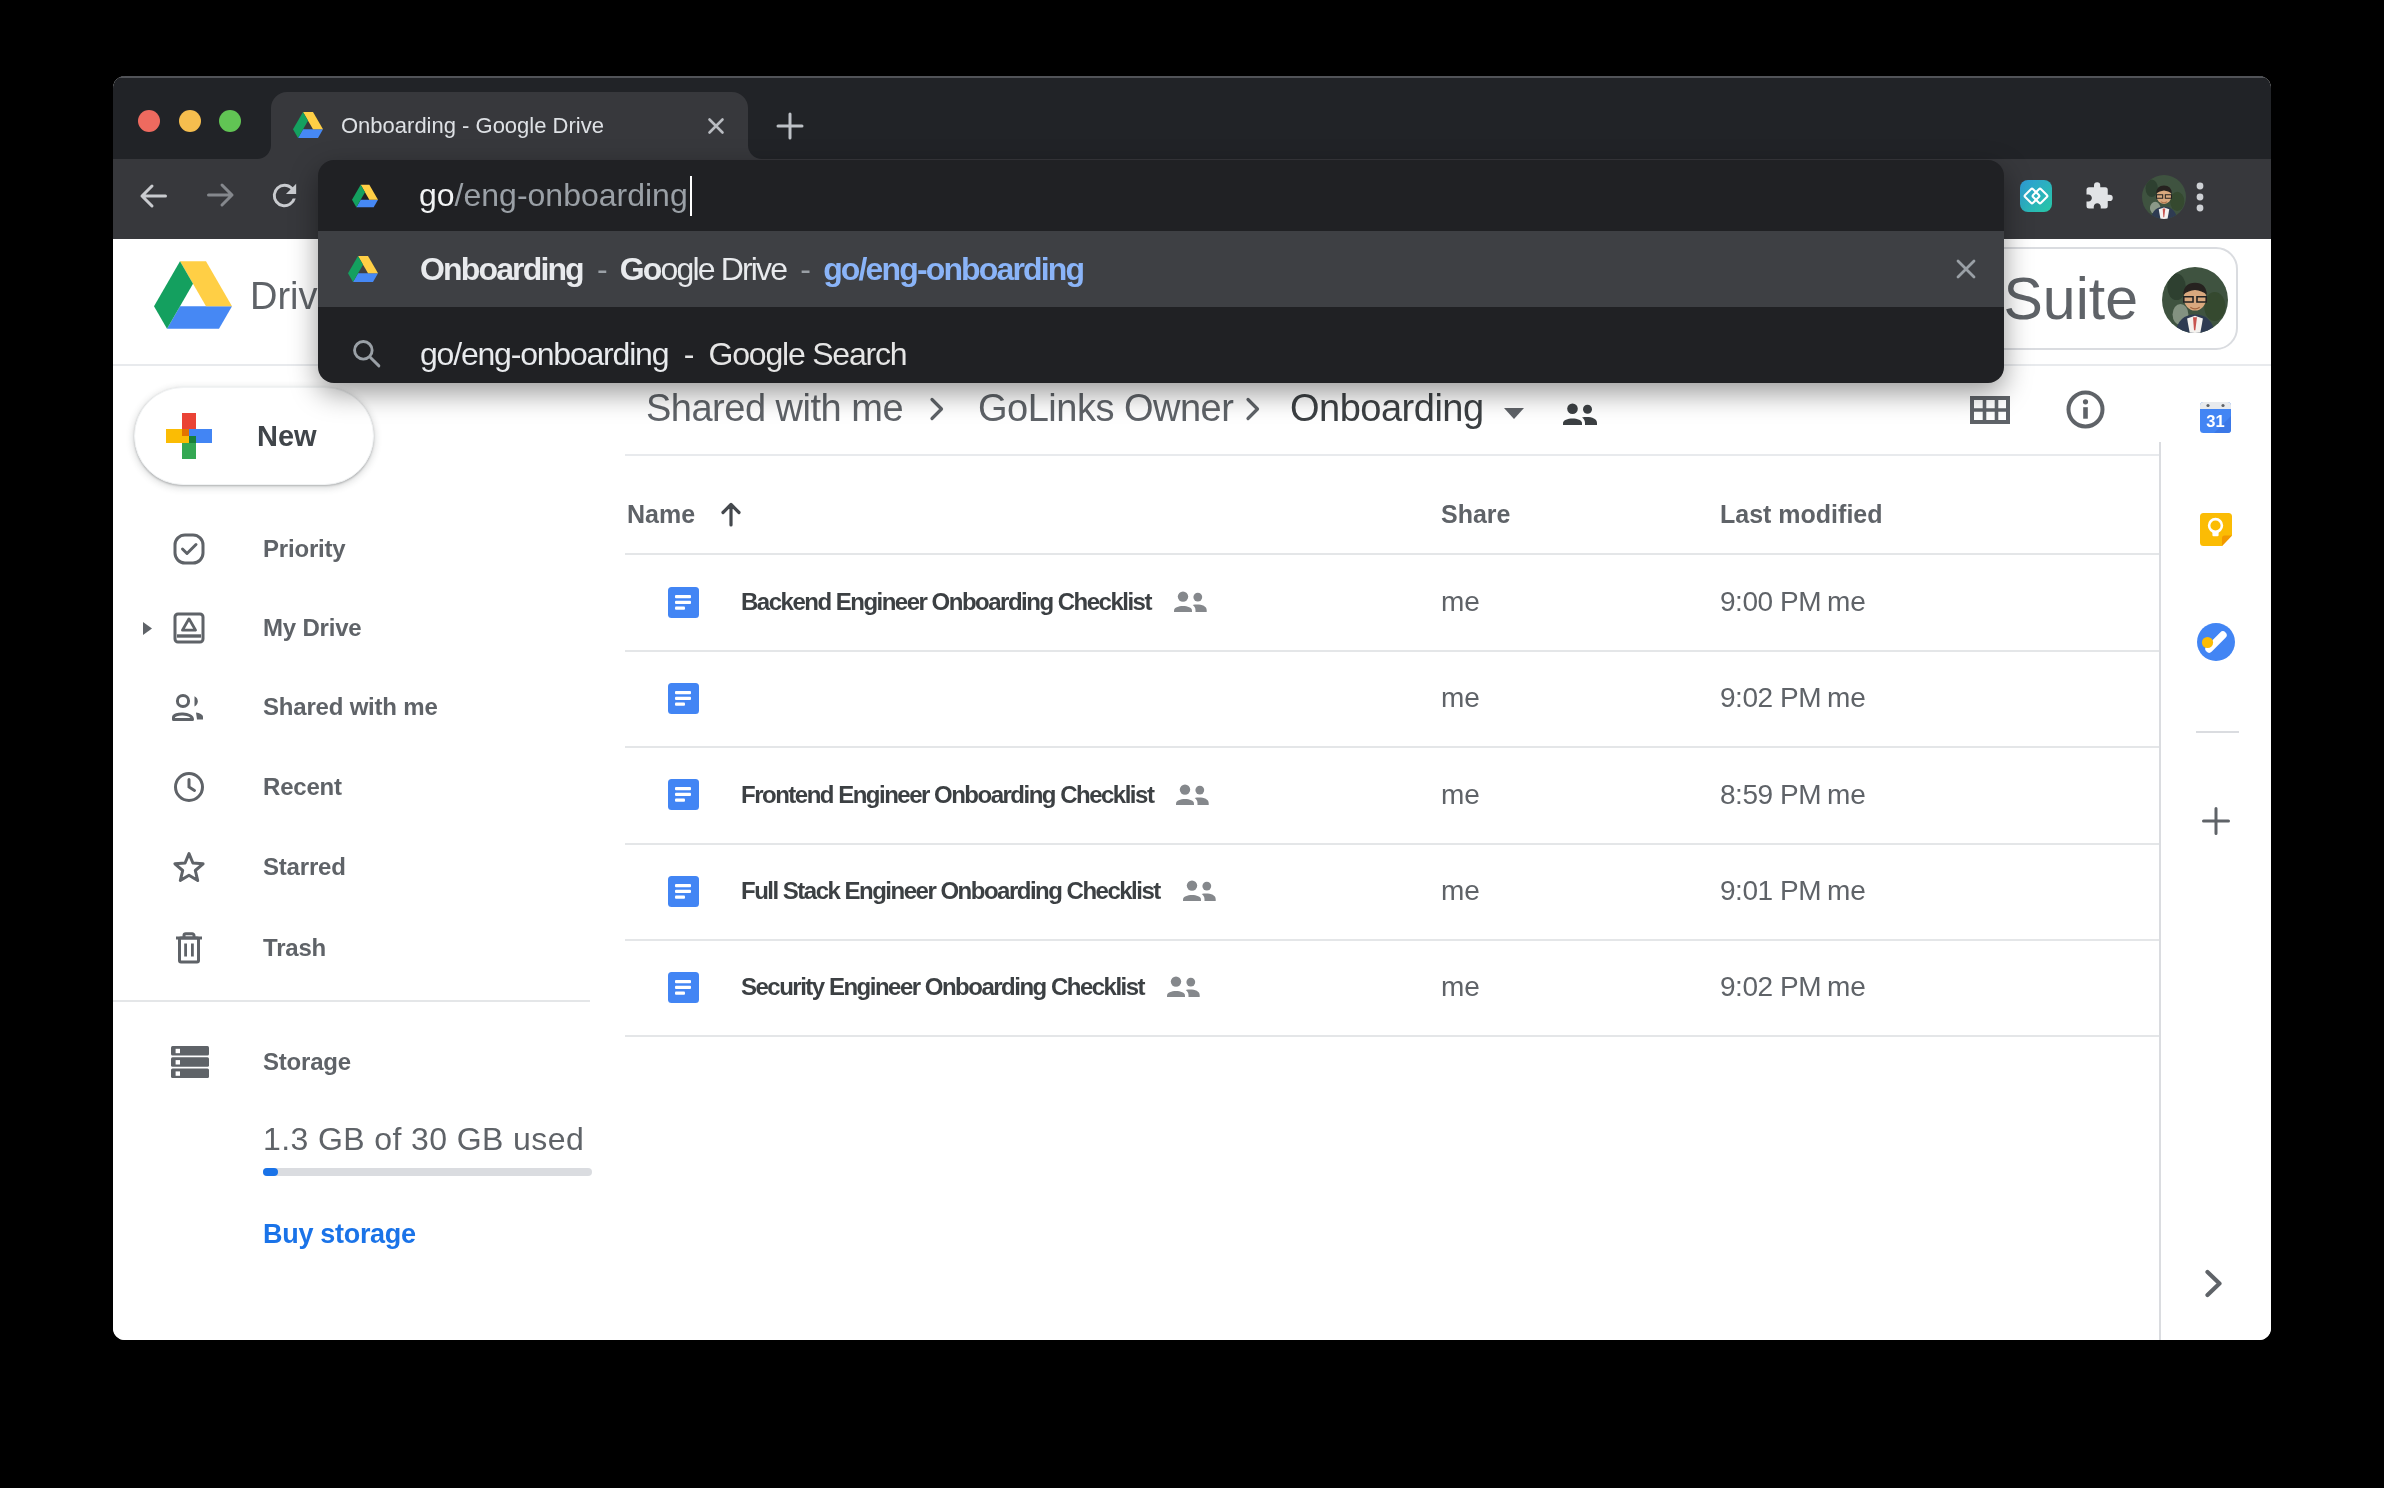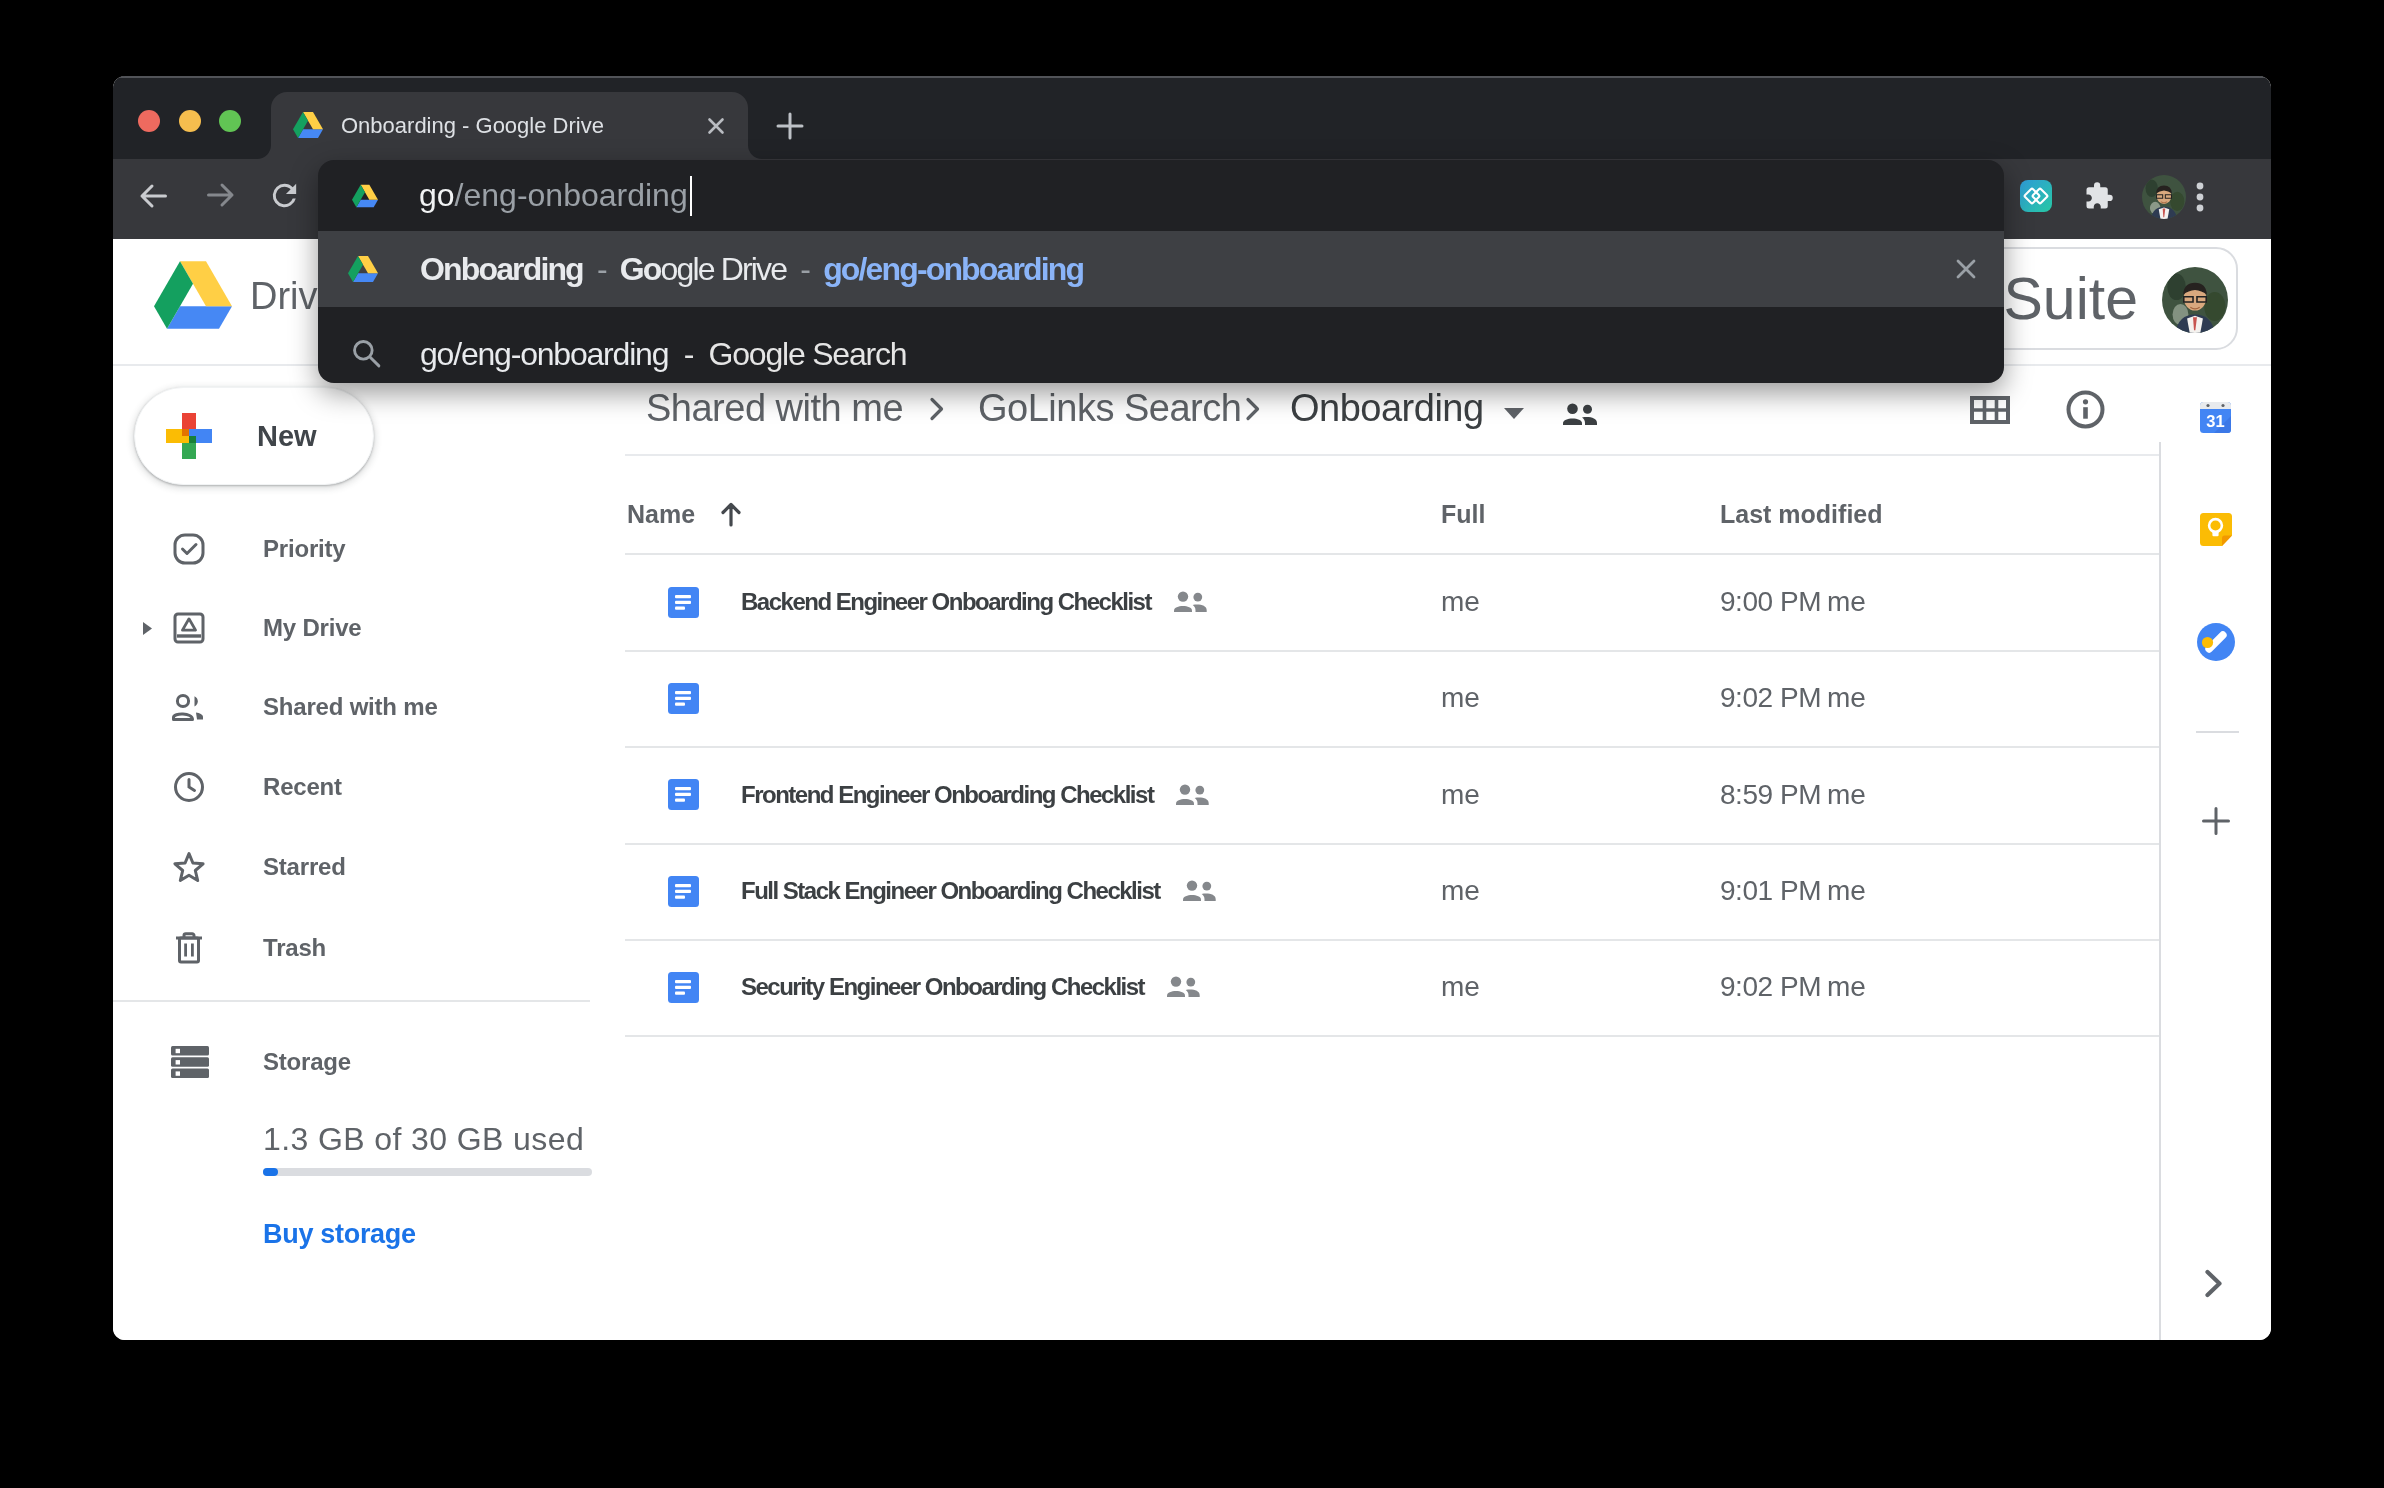--- a/index.html
+++ b/index.html
@@ -237,21 +237,21 @@
 
     <div class="abs" style="left:150px; top:929px; width:329px; height:8px; border-radius:4px; background:#dadce0;"></div>
     <div class="abs" style="left:150px; top:929px; width:15px; height:8px; border-radius:4px; background:#1a73e8;"></div>
 
     <div class="txt ctr" style="left:150px; top:978px; height:34px; font-size:27px; font-weight:bold; color:#1a73e8; letter-spacing:-0.3px;">Buy storage</div>
 
     <div class="txt ctr bc" style="left:533px; top:146px; height:46px;">Shared with me</div>
     <svg class="abs" style="left:816px; top:158px;" width="16" height="24" viewBox="0 0 16 24">
       <path d="M3 2.5l9.5 9.5L3 21.5" fill="none" stroke="#5f6368" stroke-width="3.2" stroke-linecap="round" stroke-linejoin="round"></path>
     </svg>
-    <div class="txt ctr bc" style="left:865px; top:146px; height:46px;">GoLinks Search</div>
+    <div class="txt ctr bc" style="left:865px; top:146px; height:46px;">GoLinks Owner</div>
     <svg class="abs" style="left:1132px; top:158px;" width="16" height="24" viewBox="0 0 16 24">
       <path d="M3 2.5l9.5 9.5L3 21.5" fill="none" stroke="#5f6368" stroke-width="3.2" stroke-linecap="round" stroke-linejoin="round"></path>
     </svg>
     <div class="txt ctr bc" style="left:1177px; top:146px; height:46px; color:#3c4043;">Onboarding</div>
     <svg class="abs" style="left:1390px; top:168px;" width="22" height="13" viewBox="0 0 22 13">
       <path d="M1 1l10 11L21 1z" fill="#5f6368"></path>
     </svg>
     <svg class="abs" style="left:1449px; top:164px;" width="36" height="23" viewBox="0 0 36 23">
       <g fill="#3c4043">
         <circle cx="10.5" cy="5.8" r="5.3"></circle>
@@ -268,21 +268,21 @@
       <circle cx="19.5" cy="19.5" r="17" fill="none" stroke="#5f6368" stroke-width="4"></circle>
       <circle cx="19.5" cy="11.8" r="2.6" fill="#5f6368"></circle>
       <path d="M19.5 17.2v11.5" stroke="#5f6368" stroke-width="4.6"></path>
     </svg>
     <div class="abs" style="left:512px; top:215px; width:1535px; height:2px; background:#e8eaed;"></div>
 
     <div class="txt ctr th" style="left:514px; top:258px; height:34px;">Name</div>
     <svg class="abs" style="left:606px; top:262px;" width="24" height="26" viewBox="0 0 24 26">
       <path d="M12 24V3.5M12 3.5L4 11.5M12 3.5l8 8" fill="none" stroke="#45494e" stroke-width="3.2" stroke-linecap="round" stroke-linejoin="round"></path>
     </svg>
-    <div class="txt ctr th" style="left:1328px; top:258px; height:34px;">Full</div>
+    <div class="txt ctr th" style="left:1328px; top:258px; height:34px;">Share</div>
     <div class="txt ctr th" style="left:1607px; top:258px; height:34px;">Last modified</div>
     <div class="abs" style="left:512px; top:314px; width:1535px; height:2px; background:#e4e6e8;"></div>
 
     <svg class="abs doc" style="left:555px; top:347.5px;">
         <use href="#docicon"></use>
       </svg>
     <div class="txt ctr" style="left:628px; top:346px; height:34px;">
         <span class="rt">Backend Engineer Onboarding Checklist</span>
       <svg class="ppl" width="34" height="22" viewBox="0 0 34 22">
           <use href="#pplicon"></use>

